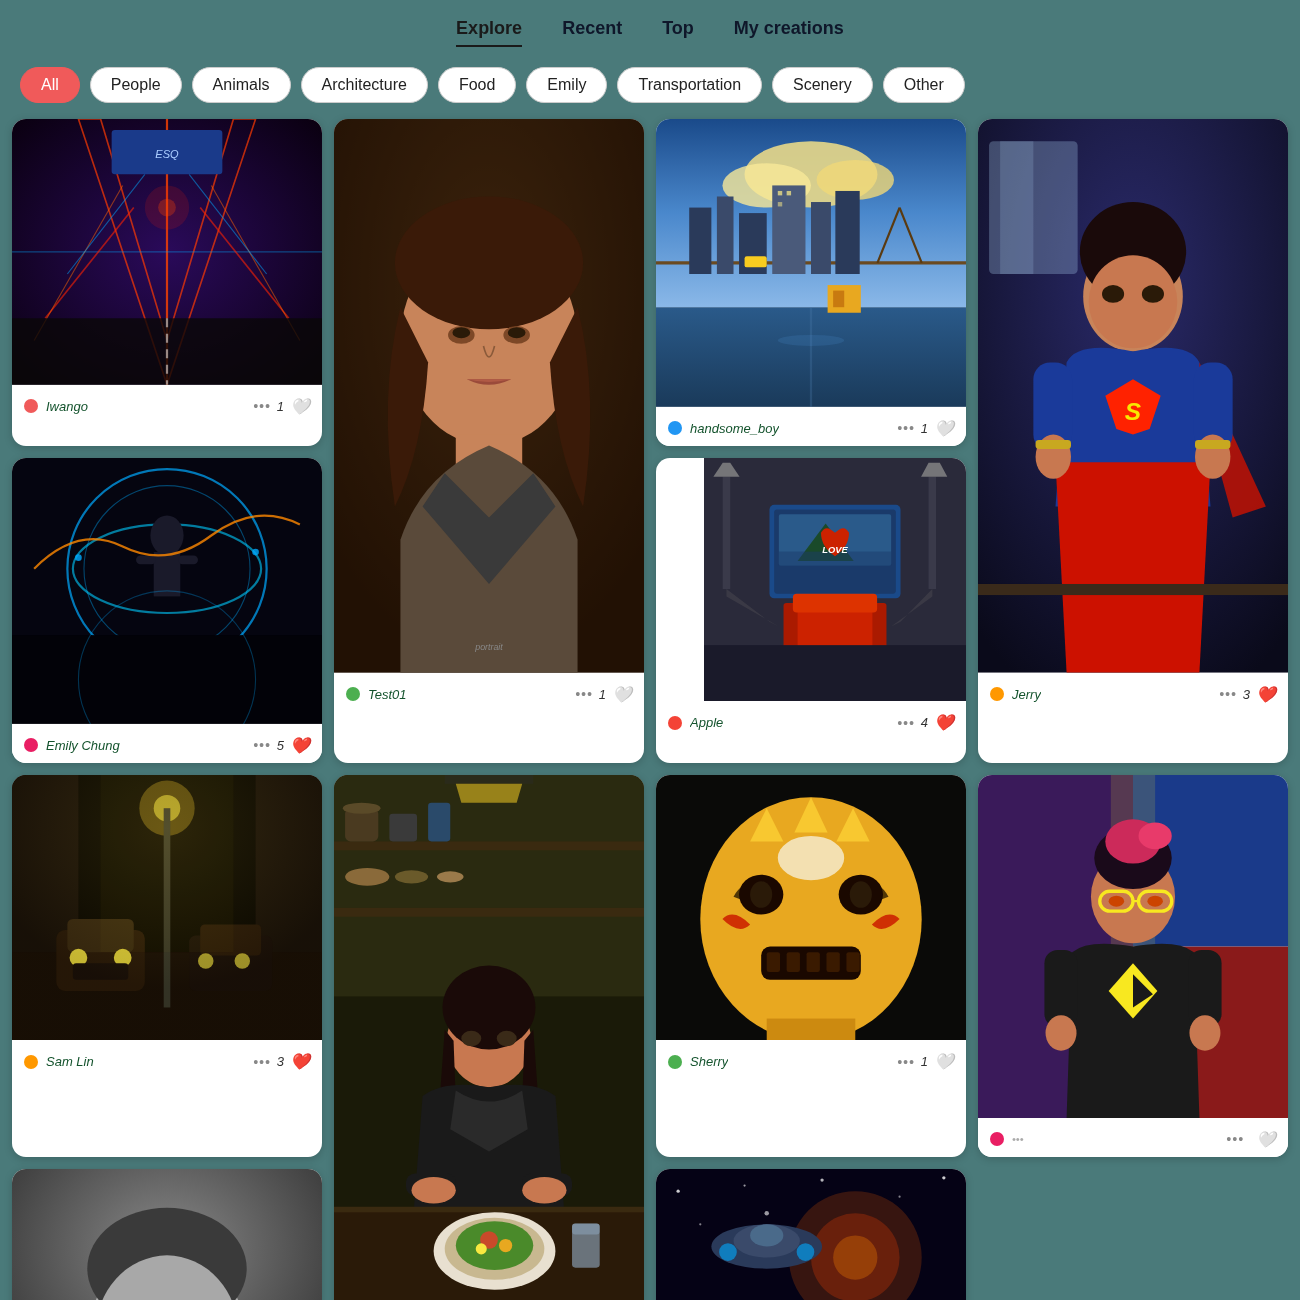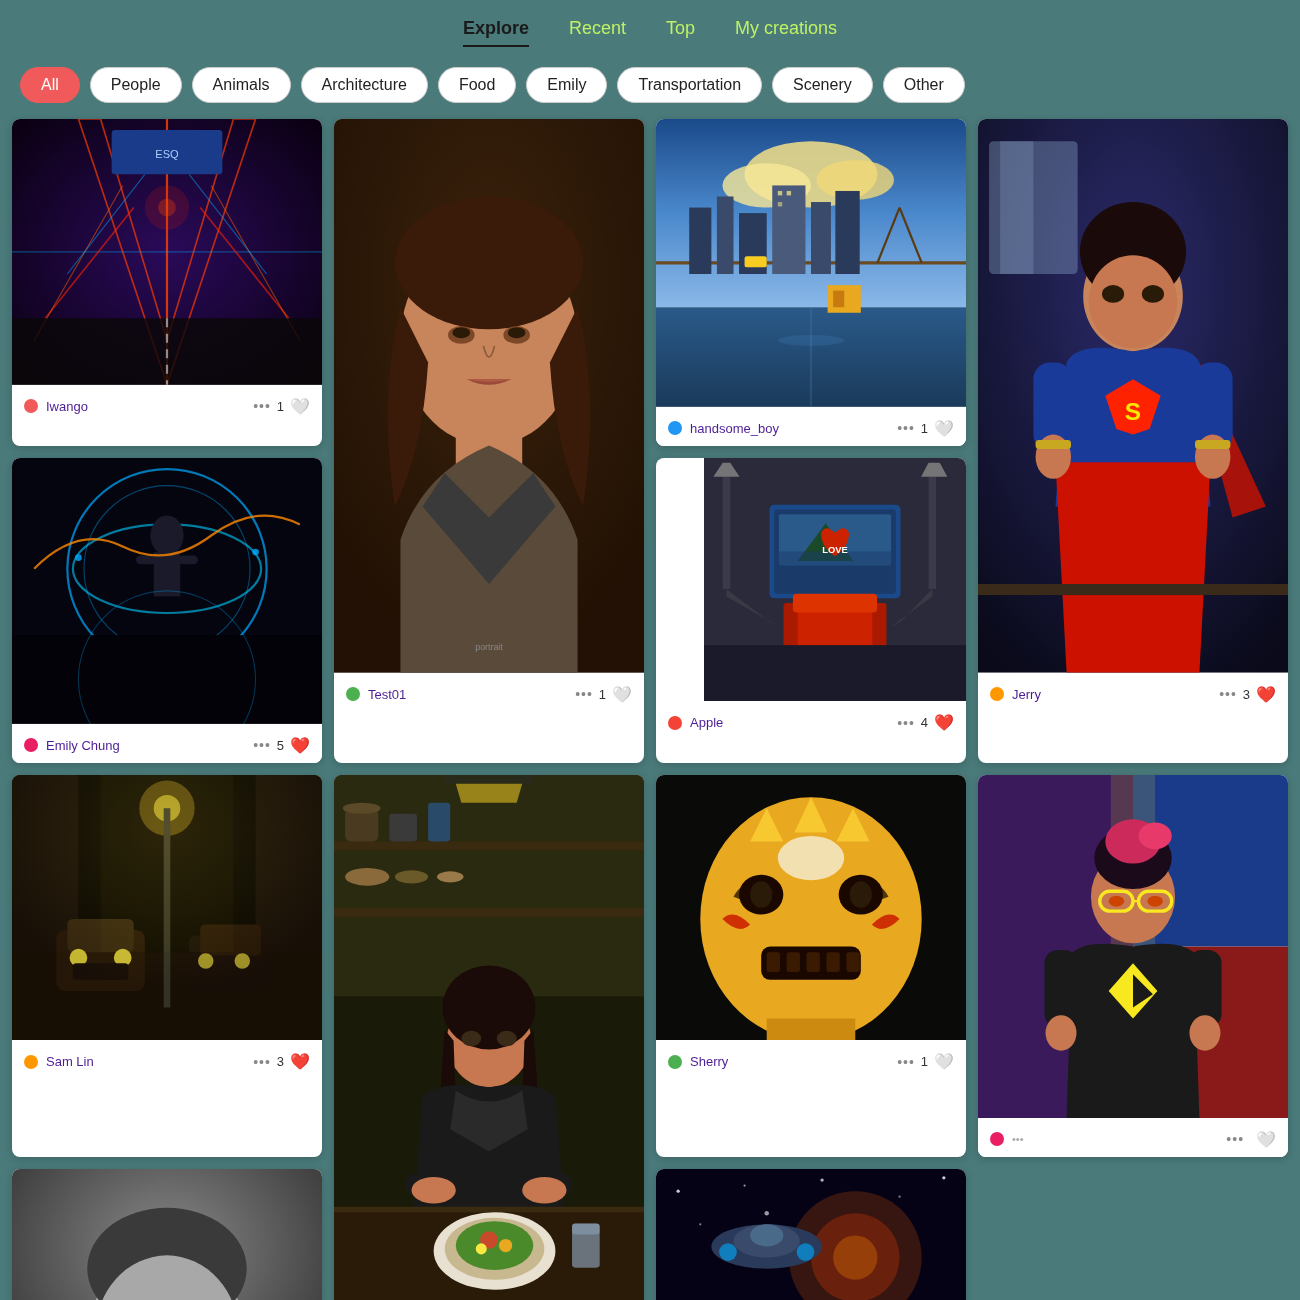--- a/index.html
+++ b/index.html
@@ -14,22 +14,22 @@
     
     .top-nav {
       display: flex;
       justify-content: center;
       gap: 40px;
       padding: 18px 0 10px;
       background: transparent;
     }
     .top-nav-item {
       font-size: 18px;
-      font-weight: 400;
-      color: #bef264;
+      font-weight: 700;
+      color: #0f172a;
       cursor: pointer;
       padding-bottom: 6px;
       border-bottom: 2px solid transparent;
     }
     .top-nav-item.active {
       font-weight: 700;
       color: #1a1a1a;
       border-bottom: 2px solid #1a1a1a;
     }
 
@@ -60,24 +60,25 @@
     
     .grid {
       display: grid;
       grid-template-columns: repeat(4, 1fr);
       gap: 12px;
       padding: 0 12px 20px;
     }
 
     .card {
       background: #fff;
-      border-radius: 8px;
+      border-radius: 14px;
       overflow: hidden;
       position: relative;
       box-shadow: 0 2px 8px rgba(0,0,0,0.18);
+      font-style: italic;
     }
 
     .card-footer {
       display: flex;
       align-items: center;
       justify-content: space-between;
       padding: 8px 12px;
       background: #fff;
       gap: 6px;
     }
@@ -93,21 +94,21 @@
     .avatar-dot {
       width: 14px;
       height: 14px;
       border-radius: 50%;
       flex-shrink: 0;
     }
 
     .card-username {
       font-size: 13px;
       font-weight: 500;
-      color: #4c1d95;
+      color: #14532d;
       white-space: nowrap;
       overflow: hidden;
       text-overflow: ellipsis;
     }
 
     .card-footer-right {
       display: flex;
       align-items: center;
       gap: 6px;
       flex-shrink: 0;

